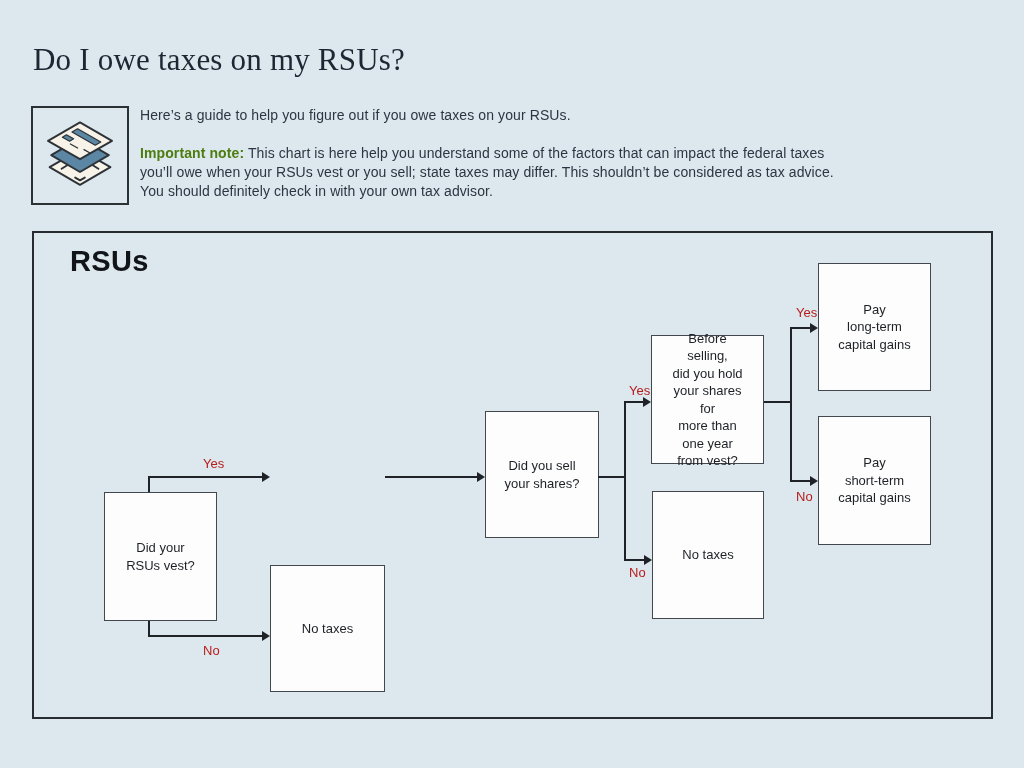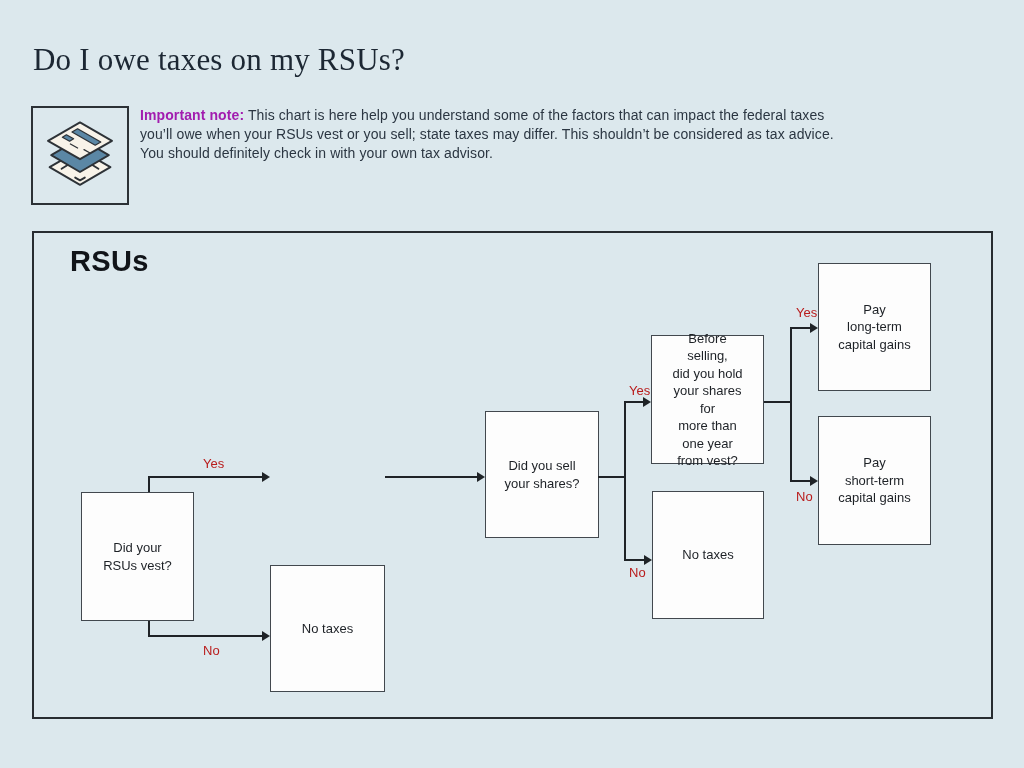--- a/index.html
+++ b/index.html
@@ -10,21 +10,21 @@
          font-family:"Liberation Serif","DejaVu Serif",serif;
          font-size:31px;font-weight:500;color:#1c2733;letter-spacing:.2px;}
 
   .icon-box{position:absolute;left:31px;top:106px;width:94px;height:95px;
             border:2px solid #2c3136;display:flex;align-items:center;justify-content:center;}
 
   .intro{position:absolute;left:140px;top:106px;width:820px;color:#2b3642;}
   .intro p{margin:0;font-size:14px;line-height:19px;letter-spacing:.1px;}
   .intro .lead{margin-bottom:19px;}
   .note{white-space:pre-line;}
-  .note strong{font-weight:700;color:#a21caf;}
+  .note strong{font-weight:700;color:#4d7c0f;}
 
   .chart-frame{position:absolute;left:32px;top:231px;width:957px;height:484px;
                border:2px solid #282c31;}
   .chart-heading{position:absolute;left:70px;top:245px;font-size:29px;font-weight:600;
                  color:#111419;letter-spacing:.3px;}
 
   .node{position:absolute;background:#fdfdfd;border:1.5px solid #42484e;
         color:#1d2126;font-size:13px;line-height:17.5px;
         display:flex;align-items:center;justify-content:center;text-align:center;
         white-space:pre-line;box-sizing:border-box;padding:18px;}
@@ -59,29 +59,30 @@
       <g stroke="#2d3237" stroke-width="1.6" stroke-linejoin="round" stroke-linecap="round">
         <polygon points="47,16 76,32.5 69,36.5 40,20" fill="#5b87a5"></polygon>
         <polygon points="33,23.5 42,28.5 37,31.5 28,26.5" fill="#5b87a5"></polygon>
         <line x1="38" y1="35" x2="47" y2="40" fill="none"></line>
         <line x1="55" y1="42" x2="62" y2="46" fill="none"></line>
       </g>
     </svg>
   </div>
 
   <div class="intro">
+    <p class="lead">Here’s a guide to help you figure out if you owe taxes on your RSUs.</p>
     <p class="note"><strong>Important note:</strong> <span>This chart is here help you understand some of the factors that can impact the federal taxes
 you’ll owe when your RSUs vest or you sell; state taxes may differ. This shouldn’t be considered as tax advice.
 You should definitely check in with your own tax advisor.</span></p>
   </div>
 
   <div class="chart-frame"></div>
   <div class="chart-heading">RSUs</div>
 
-  <div class="node" style="left:81px;top:492px;width:113px;height:129px">Did your
+  <div class="node" style="left:104px;top:492px;width:113px;height:129px">Did your
 RSUs vest?</div>
   <div class="node" style="left:270px;top:565px;width:115px;height:127px">No taxes</div>
   <div class="node" style="left:651px;top:335px;width:113px;height:129px">Before selling,
 did you hold
 your shares for
 more than
 one year
 from vest?</div>
   <div class="node" style="left:485px;top:411px;width:114px;height:127px">Did you sell
 your shares?</div>

